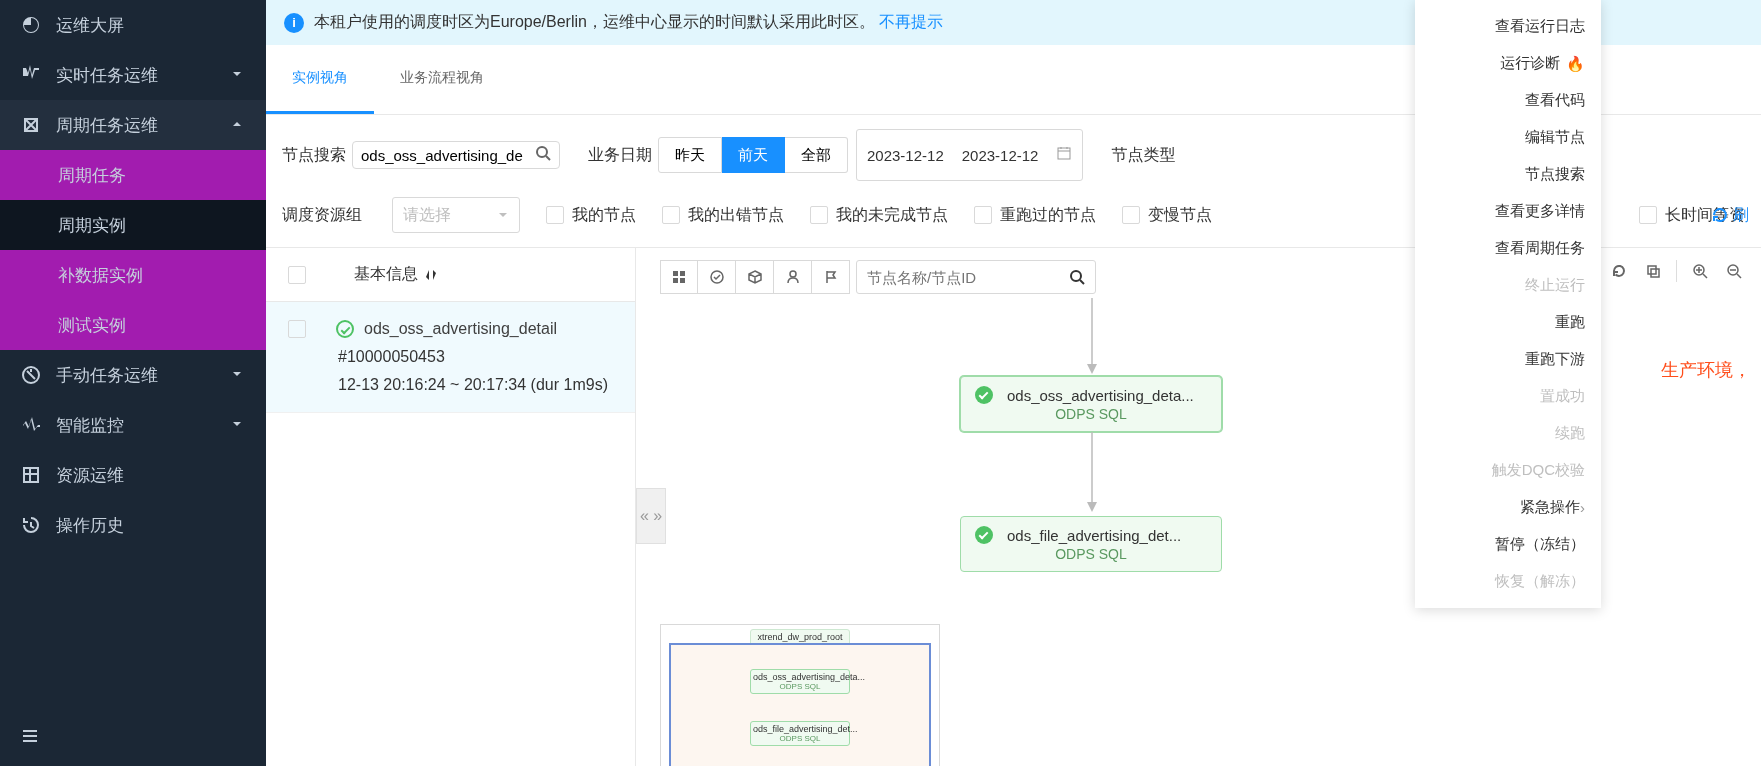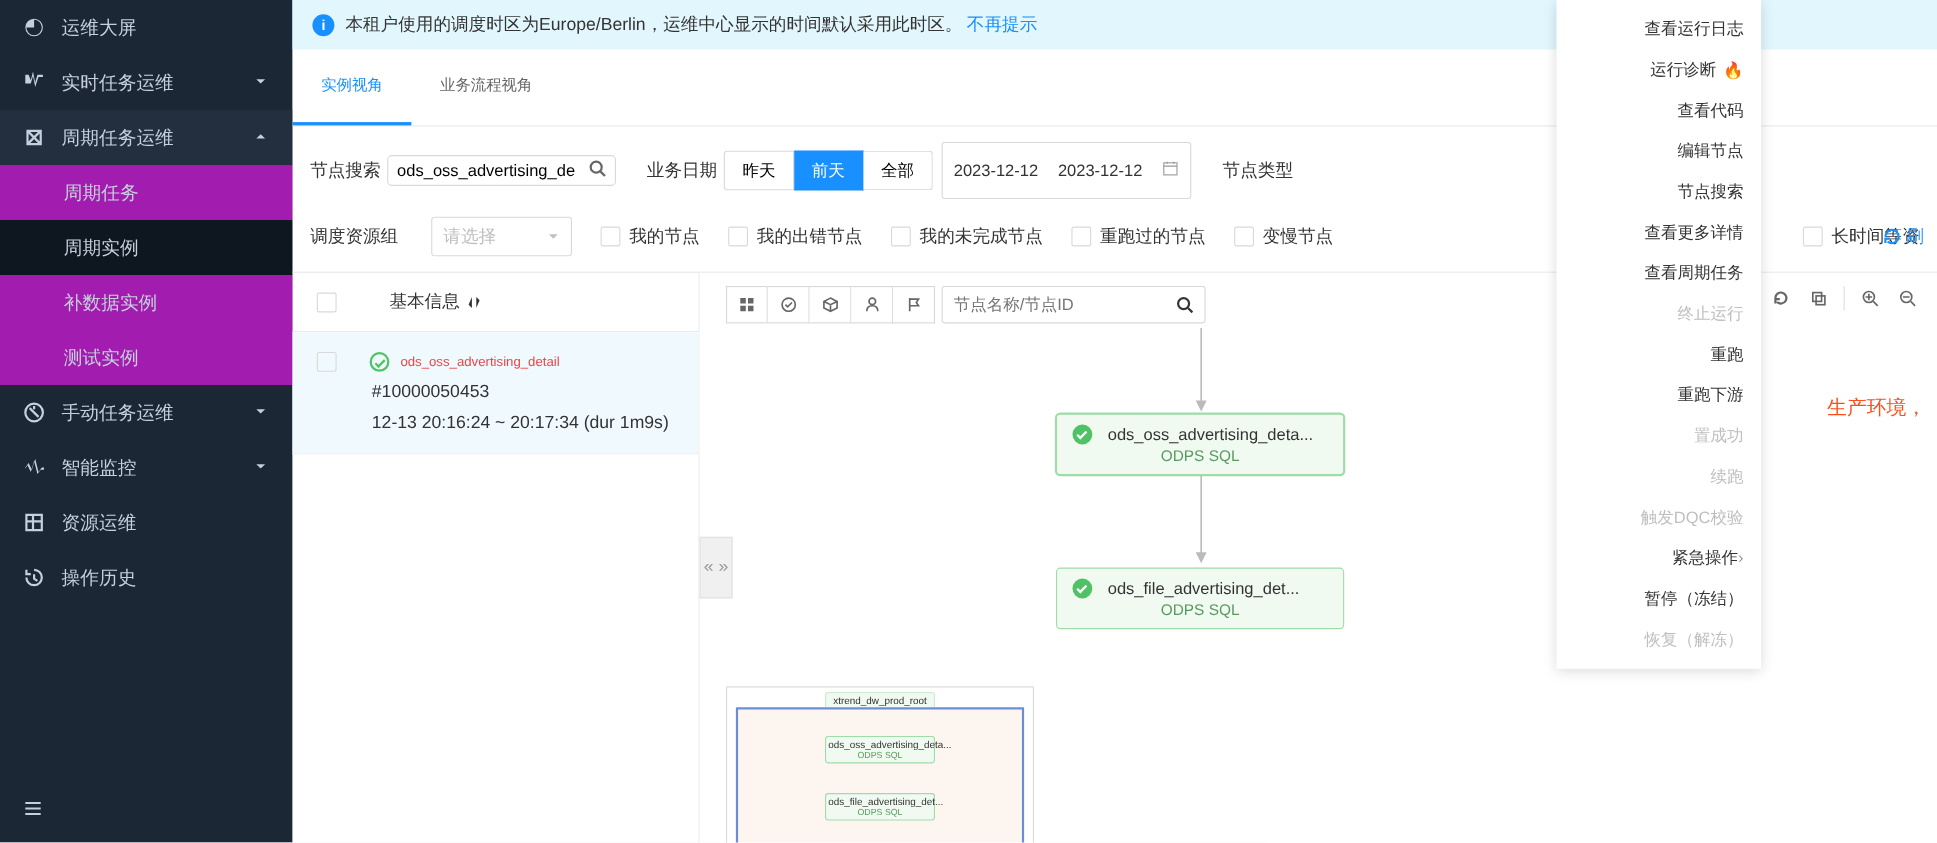--- a/index.html
+++ b/index.html
@@ -44,21 +44,21 @@
 .body2{display:flex;height:calc(100% - 230px)}
 .list-col{width:370px;border-right:1px solid #e8e8e8}
 .list-hdr{display:flex;align-items:center;padding:16px;border-bottom:1px solid #e8e8e8}
 .list-hdr .hcb{margin-left:6px}
 .list-hdr .htext{margin-left:40px;font-size:16px;font-weight:500;display:flex;align-items:center;gap:6px}
 .list-item{padding:18px 16px 18px 22px;border-bottom:1px solid #f0f0f0;background:#f0fafe}
 .li-top{display:flex;align-items:center;margin-bottom:8px}
 .li-top .cb2{width:18px;height:18px;border:1px solid #d9d9d9;border-radius:2px;margin-right:30px}
 .li-top .sok{width:18px;height:18px;border:2px solid #4ec264;border-radius:50%;margin-right:10px;position:relative}
 .li-top .sok:after{content:"";position:absolute;left:3px;top:5px;width:7px;height:3px;border-left:2px solid #4ec264;border-bottom:2px solid #4ec264;transform:rotate(-45deg)}
-.li-top .name{color:#ef4444;font-size:12px;cursor:pointer}
+.li-top .name{color:#404040;font-size:16px;cursor:pointer}
 .li-row{padding-left:50px;font-size:16px;color:#333;margin-top:10px}
 .dag{flex:1;position:relative;background:#fff}
 .dag-tb{position:absolute;top:12px;left:24px;display:flex;align-items:center;gap:0}
 .dag-tb .tb-btn{width:38px;height:34px;border:1px solid #d9d9d9;background:#fff;display:flex;align-items:center;justify-content:center;color:#666;cursor:pointer}
 .dag-tb .tb-btn+.tb-btn{border-left:0}
 .dag-srch{position:absolute;top:12px;left:220px;display:inline-flex;align-items:center;border:1px solid #d9d9d9;border-radius:3px;height:34px;padding:0 10px;width:240px}
 .dag-srch input{border:0;outline:0;flex:1;font-size:15px}
 .env{position:absolute;top:110px;right:10px;color:#ff4d1a;font-size:18px;font-weight:500}
 .tool-r{position:absolute;top:12px;right:16px;display:flex;gap:12px;color:#666}
 .tool-r .ic{width:22px;height:22px;cursor:pointer;display:inline-flex;align-items:center;justify-content:center}

